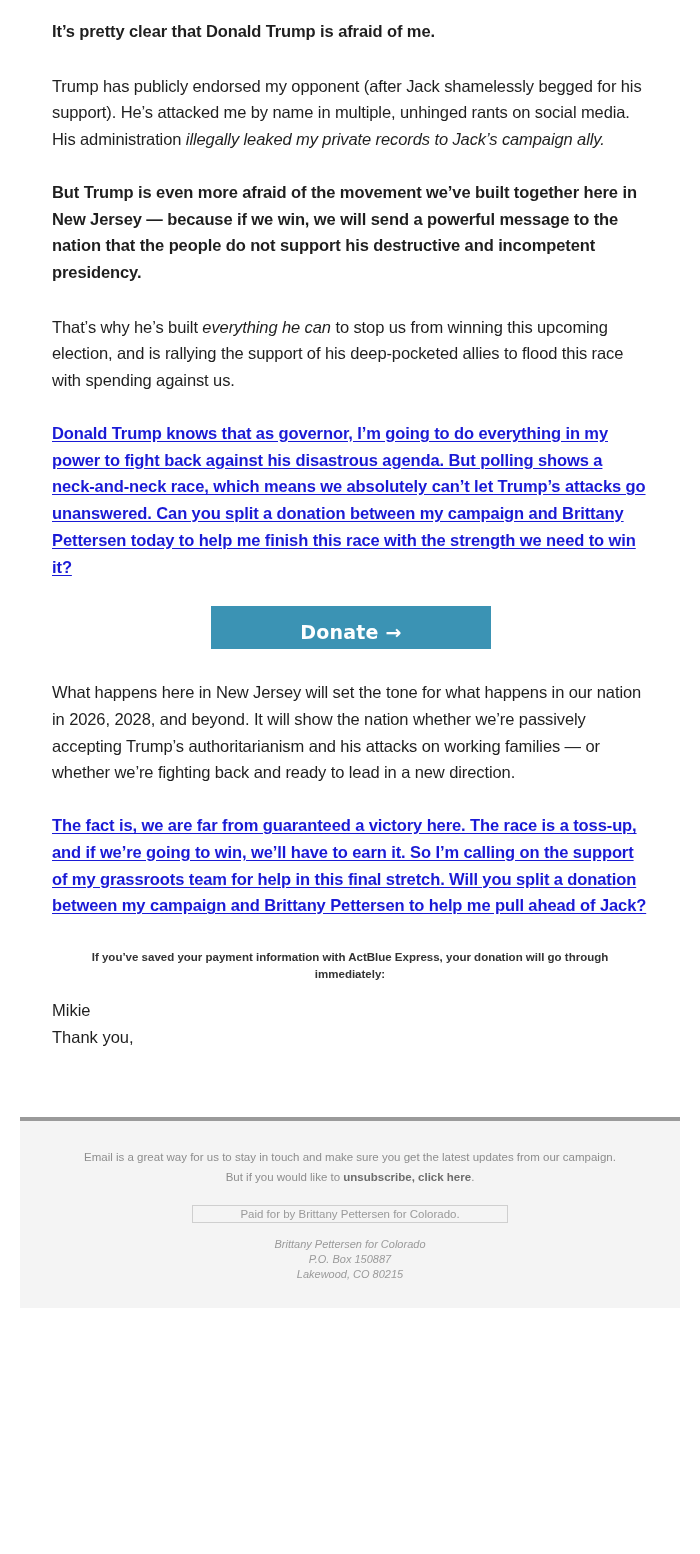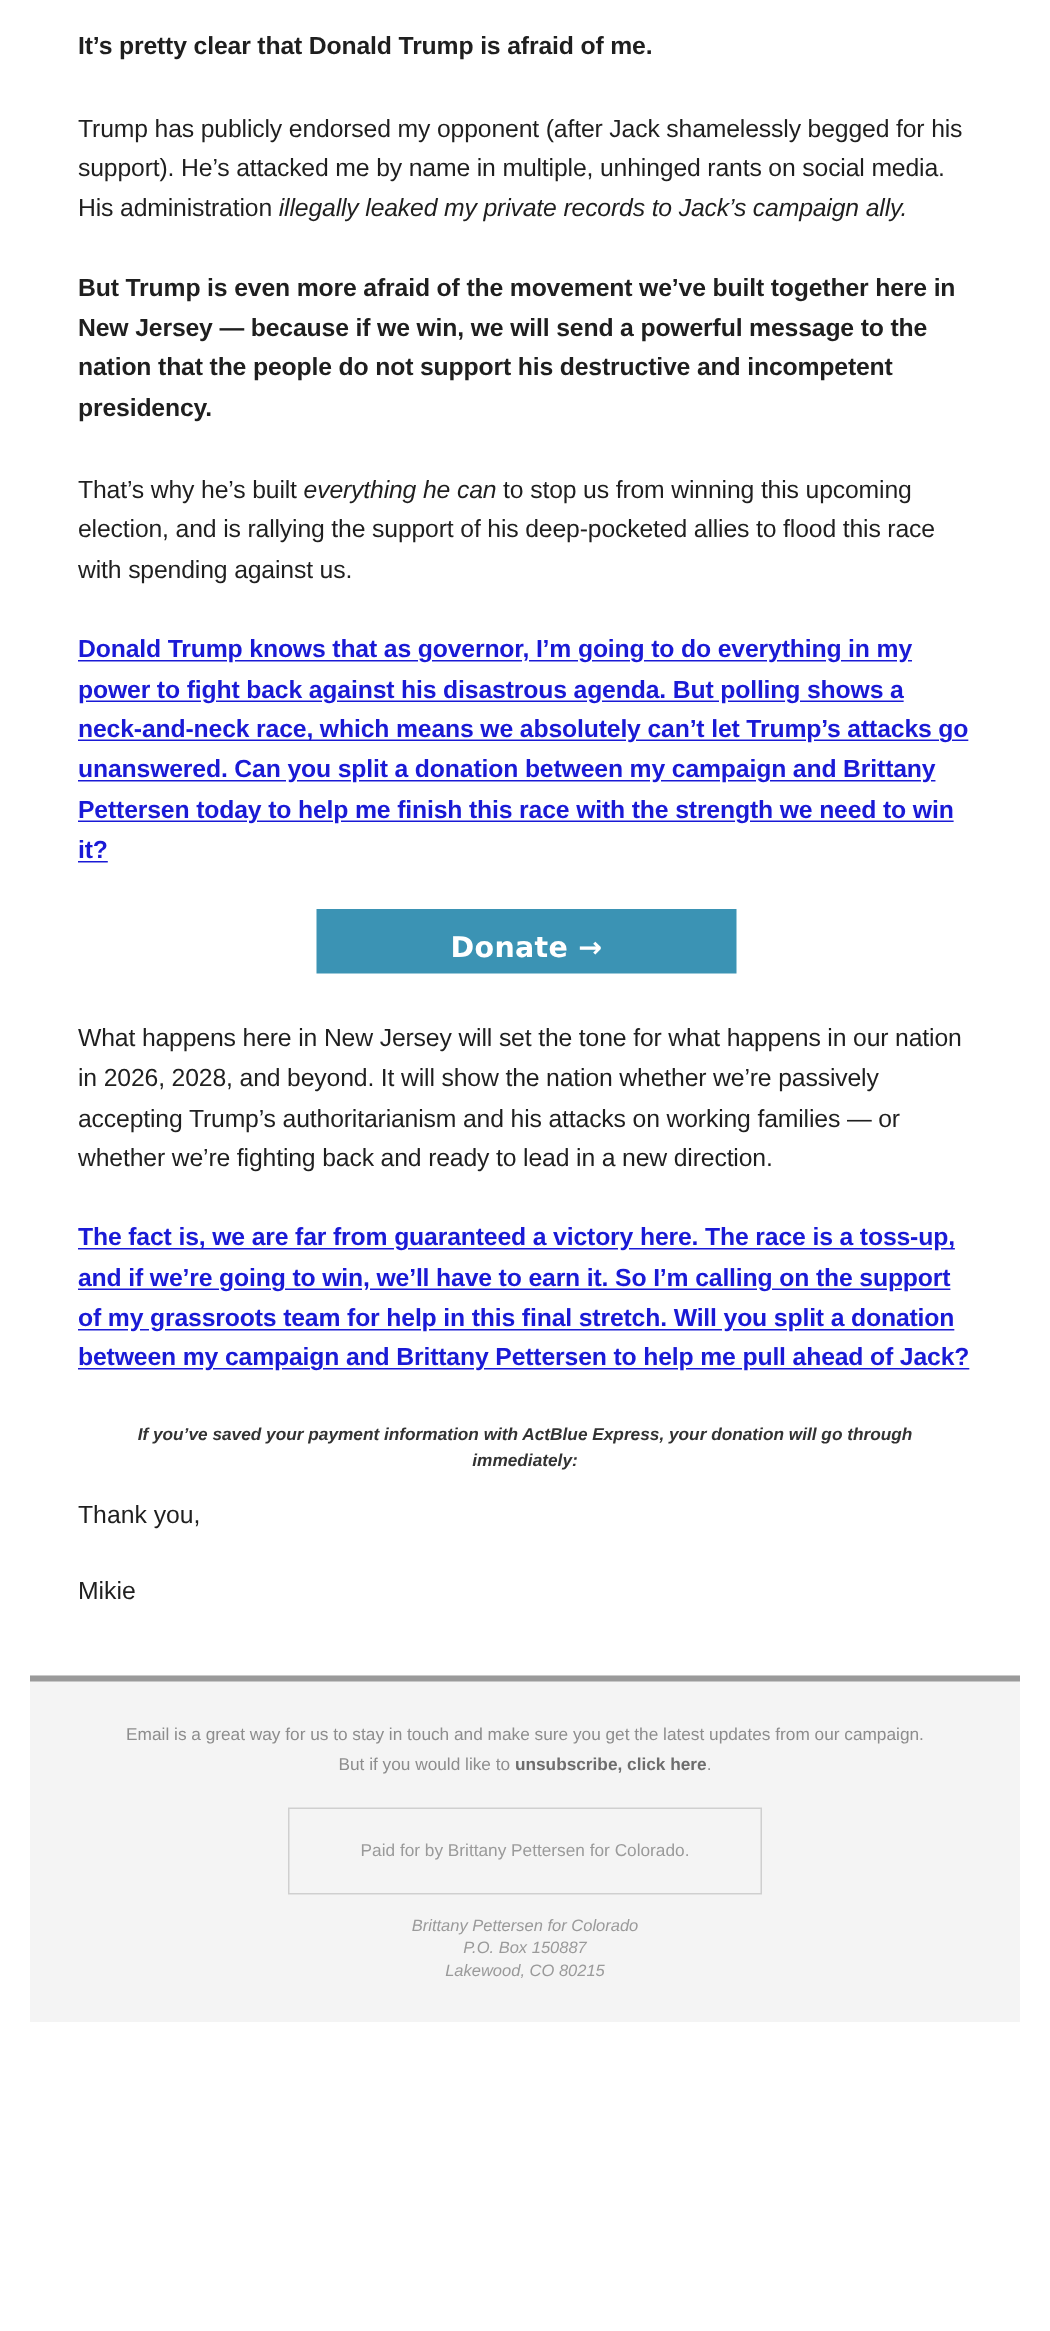--- a/index.html
+++ b/index.html
@@ -75,21 +75,20 @@
     font-weight: bold;
     font-size: 19px;
     letter-spacing: 0.2px;
   }
 
   
   .express-note {
     margin: 0 0 14px 0;
     text-align: center;
     font-size: 11.5px;
-    font-style: italic;
     font-weight: bold;
     color: #333333;
     line-height: 1.5;
     padding: 0 10px;
   }
 
   
   .donate-grid {
     width: 410px;
     margin: 0 auto 24px auto;
@@ -140,21 +139,21 @@
   .footer-text b { color: #6d6d6d; font-weight: bold; }
 
   .paid-box {
     width: 316px;
     margin: 0 auto 14px auto;
     border: 1px solid #cfcfcf;
     background: #f4f4f4;
     text-align: center;
     font-size: 11.5px;
     color: #9a9a9a;
-    padding: 22px 6px;
+    padding: 2px 6px;
     box-sizing: border-box;
   }
 
   .address {
     text-align: center;
     font-size: 11px;
     line-height: 1.35;
     color: #9a9a9a;
     font-style: italic;
   }
@@ -181,22 +180,22 @@
       <a class="btn-donate-main" href="#">Donate →</a>
     </div>
 
     <p class="para">What happens here in New Jersey will set the tone for what happens in our nation in 2026, 2028, and beyond. It will show the nation whether we’re passively accepting Trump’s authoritarianism and his attacks on working families — or whether we’re fighting back and ready to lead in a new direction.</p>
 
     <p class="asklink"><a href="#">The fact is, we are far from guaranteed a victory here. The race is a toss-up, and if we’re going to win, we’ll have to earn it. So I’m calling on the support of my grassroots team for help in this final stretch. Will you split a donation between my campaign and Brittany Pettersen to help me pull ahead of Jack?</a></p>
 
     <p class="express-note">If you’ve saved your payment information with ActBlue Express, your donation will go through immediately:</p>
 
 
+    <p class="signoff last">Mikie</p>
     <p class="signoff">Thank you,</p>
-    <p class="signoff last">Mikie</p>
 
     <div class="spacer-bottom"></div>
   </div>
 
   <div class="footer-panel">
 
     <p class="footer-text"><span>Email is a great way for us to stay in touch and make sure you get the latest updates from our campaign. But if you would like to </span><b>unsubscribe, click here</b><span>.</span></p>
 
     <div class="paid-box">Paid for by Brittany Pettersen for Colorado.</div>
 

